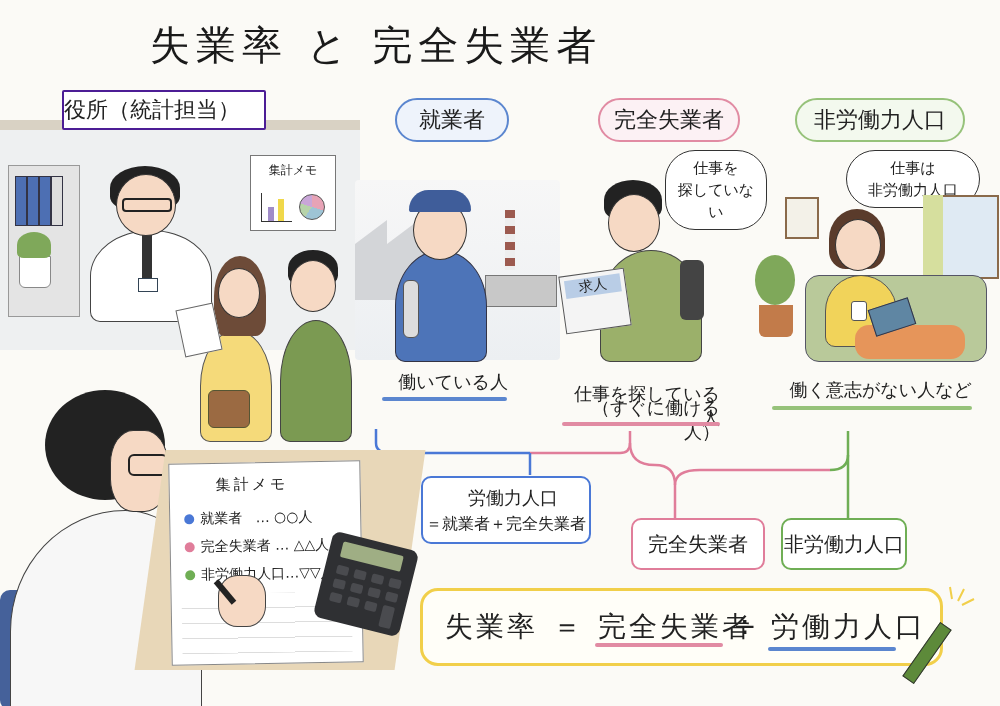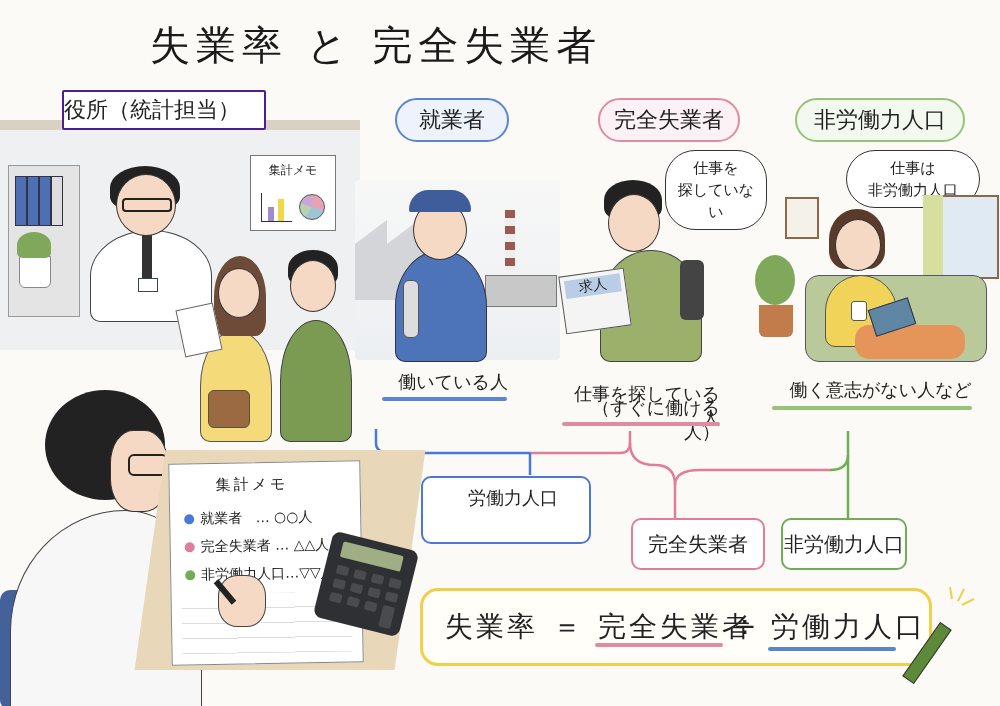--- a/index.html
+++ b/index.html
@@ -23,21 +23,21 @@
   .cat-cloud{height:40px;line-height:40px;font-size:22px;text-align:center;border-radius:22px;background:#fff;}
   .c-emp{left:395px;top:98px;width:110px;border:2px solid #5b86cf;background:#eef3fb;}
   .c-unemp{left:598px;top:98px;width:138px;border:2px solid #e18ba3;background:#fcf1f4;}
   .c-nlf{left:795px;top:98px;width:166px;border:2px solid #96c27a;background:#f3f9ee;}
   .thought{background:#fff;border:1.5px solid #333;border-radius:30px;font-size:15px;line-height:22px;text-align:center;padding:6px 10px;}
   .scene{border-radius:4px;}
   .desc{font-size:18px;text-align:right;}
   .uline{height:4px;border-radius:2px;}
   .box{background:#fff;border-radius:10px;font-size:18px;text-align:center;}
   .formula{left:420px;top:588px;width:506px;height:72px;border:3px solid #f1cf4a;border-radius:18px;background:#fffef8;
-       font-size:28px;line-height:72px;letter-spacing:3px;}
+       font-size:28px;line-height:72px;letter-spacing:3px;padding-left:11px;}
   .memo{left:170px;top:462px;width:190px;height:200px;background:#fff;border:1px solid #888;transform:rotate(-1deg);}
   .memo-row{font-size:14px;position:absolute;left:14px;white-space:nowrap;}
   .dot{display:inline-block;width:10px;height:10px;border-radius:50%;margin-right:6px;vertical-align:middle;}
   .calc{left:322px;top:540px;width:88px;height:88px;background:#2f3033;border-radius:8px;transform:rotate(14deg);}
   .calc .screen{position:absolute;left:12px;top:8px;width:62px;height:16px;background:#9fae84;border-radius:2px;}
   .calc .key{position:absolute;width:12px;height:9px;background:#4a4b4f;border-radius:2px;}
 </style>
 </head>
 <body>
 
@@ -141,20 +141,21 @@
   <path d="M160,28 H250 Q260,28 260,18 V6" stroke="#e07d9a" stroke-width="2.5" fill="none"></path>
   <path d="M160,28 V50" stroke="#4a78d6" stroke-width="2.5" fill="none"></path>
   <path d="M260,18 Q260,40 285,40 Q305,40 305,60 V95" stroke="#e07d9a" stroke-width="2.5" fill="none"></path>
   <path d="M305,60 Q305,45 330,45 H460" stroke="#e07d9a" stroke-width="2.5" fill="none"></path>
   <path d="M460,45 Q478,45 478,30 V6" stroke="#6fae55" stroke-width="2.5" fill="none"></path>
   <path d="M478,30 V95" stroke="#6fae55" stroke-width="2.5" fill="none"></path>
 </svg>
 
 <div class="abs box" style="left:421px;top:476px;width:166px;height:64px;border:2.5px solid #4a78d6">
   <div style="margin-top:8px;margin-left:14px">労働力人口</div>
+  <div style="font-size:16px;margin-top:4px">＝就業者＋完全失業者</div>
 </div>
 <div class="abs box" style="left:631px;top:518px;width:130px;height:48px;line-height:48px;border:2.5px solid #e07d9a;font-size:20px">完全失業者</div>
 <div class="abs box" style="left:781px;top:518px;width:122px;height:48px;line-height:48px;border:2.5px solid #6fae55;font-size:20px">非労働力人口</div>
 
 <div class="abs" style="left:0;top:390px;width:200px;height:316px">
   <div style="position:absolute;left:0;top:200px;width:120px;height:120px;background:#45619a;border-radius:10px"></div>
   <div class="person" style="left:10px;top:120px;width:190px;height:200px;background:#f7f7f7;border:1.5px solid #444;border-radius:60% 40% 0 0"></div>
   <div class="hair" style="left:45px;top:0;width:120px;height:110px;border-radius:50%"></div>
   <div class="head" style="left:110px;top:40px;width:56px;height:80px;border-radius:40%"></div>
   <div style="position:absolute;left:128px;top:64px;width:36px;height:18px;border:2px solid #222;border-radius:6px"></div>

